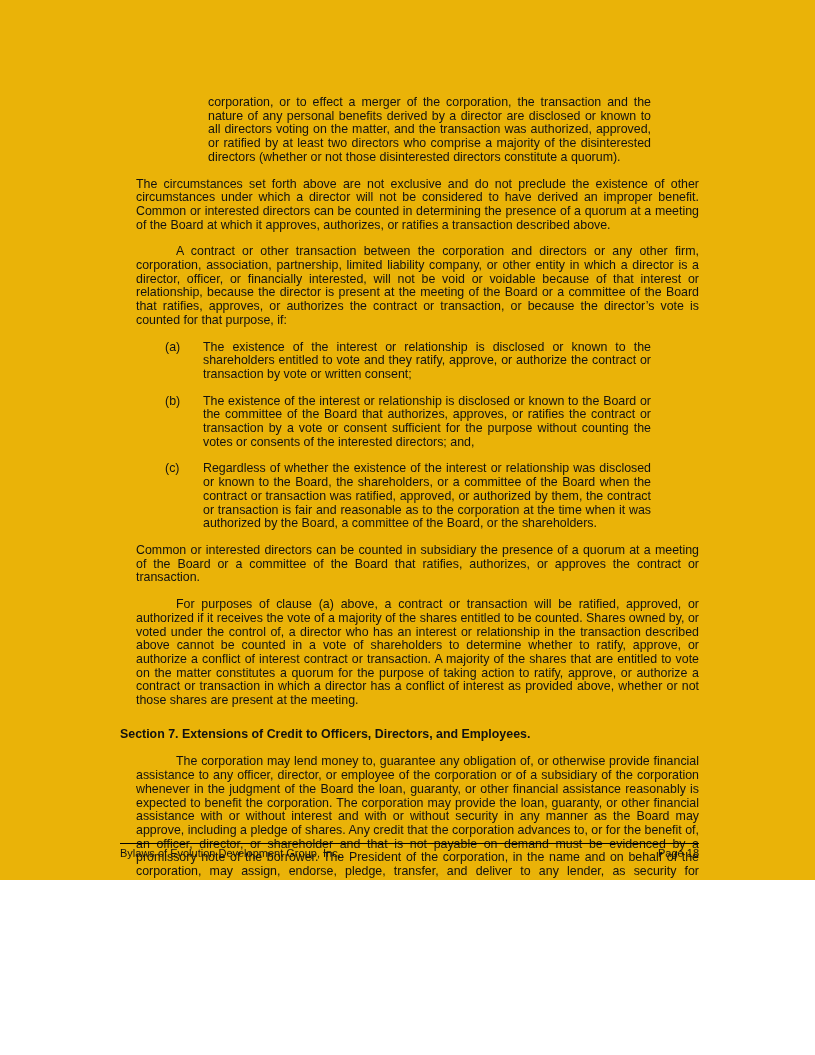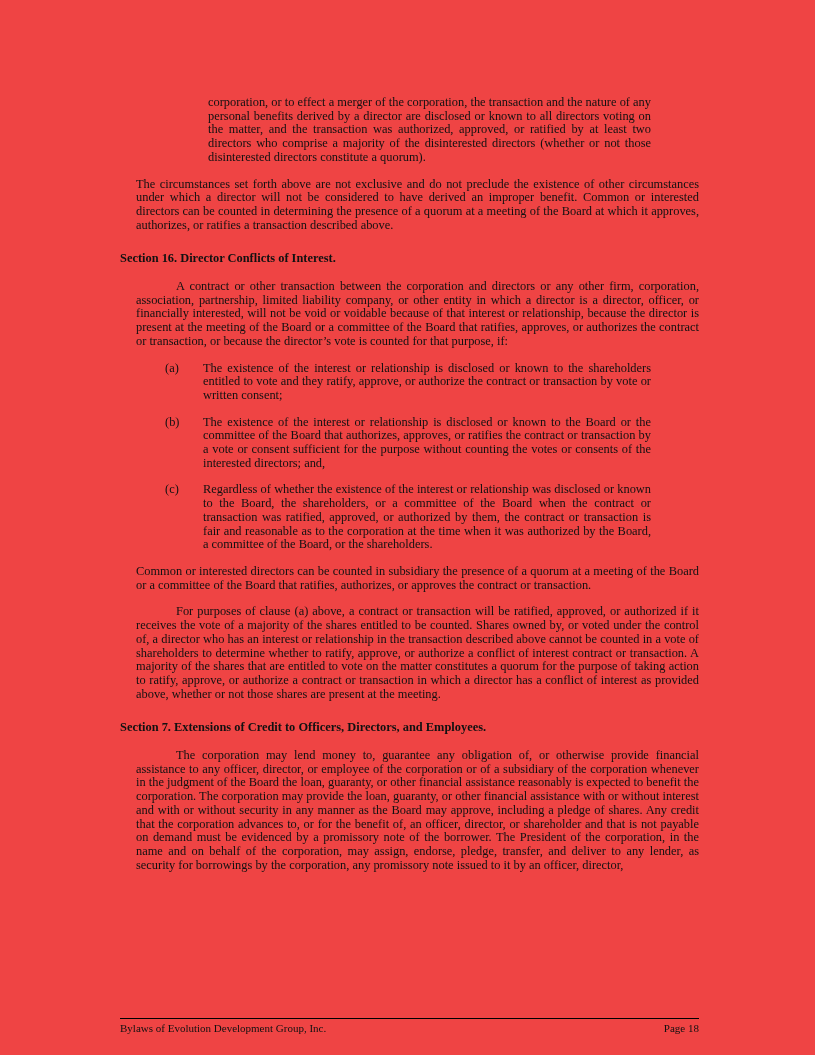--- a/index.html
+++ b/index.html
@@ -3,26 +3,26 @@
 <meta charset="utf-8">
 <style>
   html, body {
     margin: 0;
     padding: 0;
     background: #ffffff;
   }
   .page {
     position: relative;
     width: 815px;
-    height: 1055px;
+    height: 880px;
     margin: 0 auto;
-    background: #ef4444;
+    background: #eab308;
     box-sizing: border-box;
     padding: 96px 116px 60px 120px;
-    font-family: Liberation Serif, serif;
+    font-family: Liberation Sans, sans-serif;
     font-size: 12.4px;
     line-height: 13.7px;
     color: #111111;
     overflow: hidden;
   }
   .para {
     margin: 0 0 13px 16px;
     text-align: justify;
   }
   .indent-first {
@@ -67,21 +67,20 @@
 </style>
 </head>
 <body>
 
 <div class="page">
 
   <p class="blockquote">corporation, or to effect a merger of the corporation, the transaction and the nature of any personal benefits derived by a director are disclosed or known to all directors voting on the matter, and the transaction was authorized, approved, or ratified by at least two directors who comprise a majority of the disinterested directors (whether or not those disinterested directors constitute a quorum).</p>
 
   <p class="para">The circumstances set forth above are not exclusive and do not preclude the existence of other circumstances under which a director will not be considered to have derived an improper benefit.  Common or interested directors can be counted in determining the presence of a quorum at a meeting of the Board at which it approves, authorizes, or ratifies a transaction described above.</p>
 
-  <p class="para heading">Section 16.  Director Conflicts of Interest.</p>
 
   <p class="para indent-first">A contract or other transaction between the corporation and directors or any other firm, corporation, association, partnership, limited liability company, or other entity in which a director is a director, officer, or financially interested, will not be void or voidable because of that interest or relationship, because the director is present at the meeting of the Board or a committee of the Board that ratifies, approves, or authorizes the contract or transaction, or because the director’s vote is counted for that purpose, if:</p>
 
   <div class="list-item">
     <span class="list-label">(a)</span>
     <span class="list-text">The existence of the interest or relationship is disclosed or known to the shareholders entitled to vote and they ratify, approve, or authorize the contract or transaction by vote or written consent;</span>
   </div>
 
   <div class="list-item">
     <span class="list-label">(b)</span>

